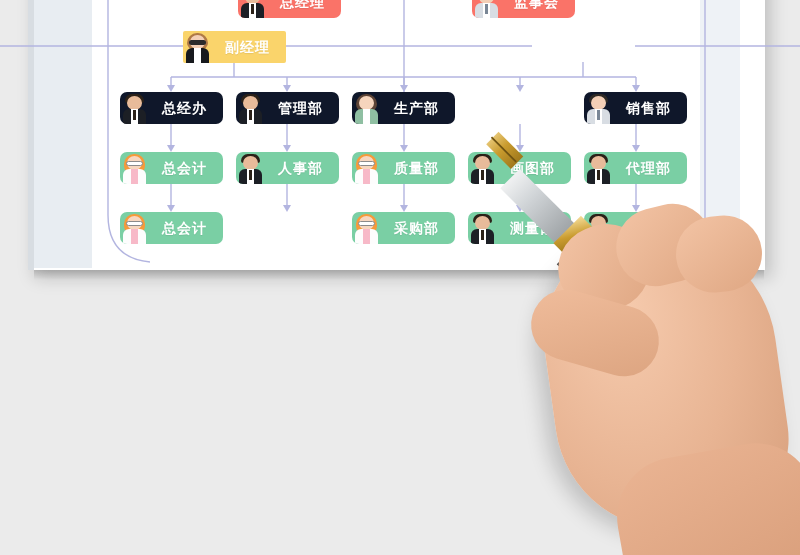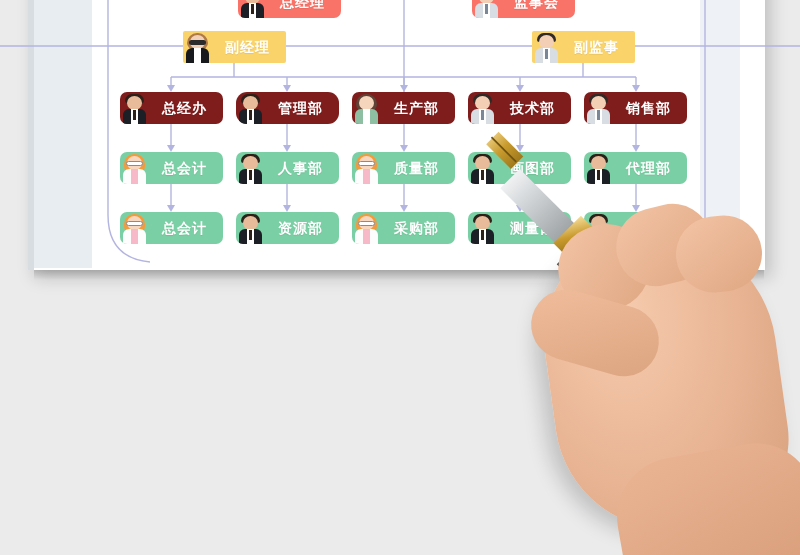--- a/index.html
+++ b/index.html
@@ -30,21 +30,21 @@
     position:absolute;height:32px;width:103px;border-radius:7px;
     display:flex;align-items:center;
     box-sizing:border-box;
     color:#ffffff;
     font-size:14px;font-weight:700;letter-spacing:1px;
     overflow:hidden;
   }
   .node .lbl{flex:1;text-align:center;padding-right:4px;line-height:1;
      text-shadow:0 1px 1px rgba(0,0,0,.08);}
   .node .ava{width:30px;height:32px;flex:0 0 30px;position:relative;}
-  .node.blue{background:#7f1d1d;}
+  .node.blue{background:#0f172a;}
   .node.green{background:#7acfa4;}
   .node.yellow{background:#fad46b;border-radius:2px;}
   .node.red{background:#fa7368;border-radius:7px;}
 
   
   .ava .head{position:absolute;left:7px;top:4px;width:15px;height:14px;border-radius:50%;}
   .ava .hair{position:absolute;left:5px;top:2px;width:19px;height:9px;border-radius:9px 9px 3px 3px;}
   .ava .body{position:absolute;left:3px;top:17px;width:23px;height:15px;border-radius:6px 6px 0 0;}
   .ava .shirt{position:absolute;left:11px;top:17px;width:7px;height:15px;background:#fff;}
   .ava .tie{position:absolute;left:13px;top:18px;width:3px;height:10px;}
@@ -179,70 +179,50 @@
   <div class="node yellow" style="left:183px;top:31px;">
     <span class="ava t-shade">
       <span class="hair"></span>
         <span class="head"></span>
         <span class="glass"></span>
         <span class="body"></span>
         <span class="shirt"></span>
     </span>
     <span class="lbl">副经理</span>
   </div>
-  <div class="node yellow" style="left:532px;top:31px;">
-    <span class="ava t-gray">
-      <span class="hair"></span>
-        <span class="head"></span>
-        <span class="body"></span>
-        <span class="shirt"></span>
-        <span class="tie"></span>
-    </span>
-    <span class="lbl">副监事</span>
-  </div>
 
   <div class="node blue" style="left:120px;top:92px;">
     <span class="ava t-dark">
         <span class="hair"></span>
         <span class="head"></span>
         <span class="body"></span>
         <span class="shirt"></span>
         <span class="tie"></span>
       </span>
     <span class="lbl">总经办</span>
   </div>
-  <div class="node blue" style="left:236px;top:92px;border-radius:11px;">
+  <div class="node blue" style="left:236px;top:92px;">
     <span class="ava t-dark">
         <span class="hair"></span>
         <span class="head"></span>
         <span class="body"></span>
         <span class="shirt"></span>
         <span class="tie"></span>
       </span>
     <span class="lbl">管理部</span>
   </div>
   <div class="node blue" style="left:352px;top:92px;align-items:center;">
     <span class="ava t-lady">
         <span class="hair"></span>
         <span class="head"></span>
         <span class="body"></span>
         <span class="shirt"></span>
       </span>
     <span class="lbl">生产部</span>
   </div>
-  <div class="node blue" style="left:468px;top:92px;">
-    <span class="ava t-gray">
-        <span class="hair"></span>
-        <span class="head"></span>
-        <span class="body"></span>
-        <span class="shirt"></span>
-        <span class="tie"></span>
-      </span>
-    <span class="lbl">技术部</span>
-  </div>
   <div class="node blue" style="left:584px;top:92px;">
     <span class="ava t-gray">
         <span class="hair"></span>
         <span class="head"></span>
         <span class="body"></span>
         <span class="shirt"></span>
         <span class="tie"></span>
       </span>
     <span class="lbl">销售部</span>
   </div>
@@ -300,30 +280,20 @@
 
   <div class="node green" style="left:120px;top:212px;">
     <span class="ava t-woman">
         <span class="hair"></span>
         <span class="head"></span>
         <span class="glass"></span>
         <span class="body"></span>
         <span class="shirt"></span>
       </span>
     <span class="lbl">总会计</span>
-  </div>
-  <div class="node green" style="left:236px;top:212px;">
-    <span class="ava t-dark">
-        <span class="hair"></span>
-        <span class="head"></span>
-        <span class="body"></span>
-        <span class="shirt"></span>
-        <span class="tie"></span>
-      </span>
-    <span class="lbl">资源部</span>
   </div>
   <div class="node green" style="left:352px;top:212px;align-items:center;">
     <span class="ava t-woman">
         <span class="hair"></span>
         <span class="head"></span>
         <span class="glass"></span>
         <span class="body"></span>
         <span class="shirt"></span>
       </span>
     <span class="lbl">采购部</span>

